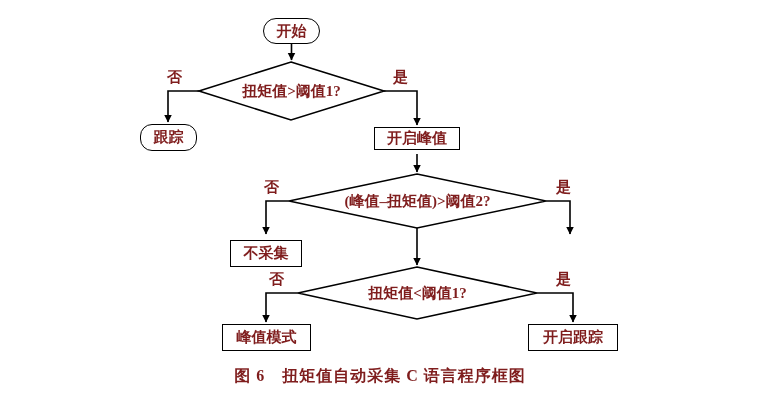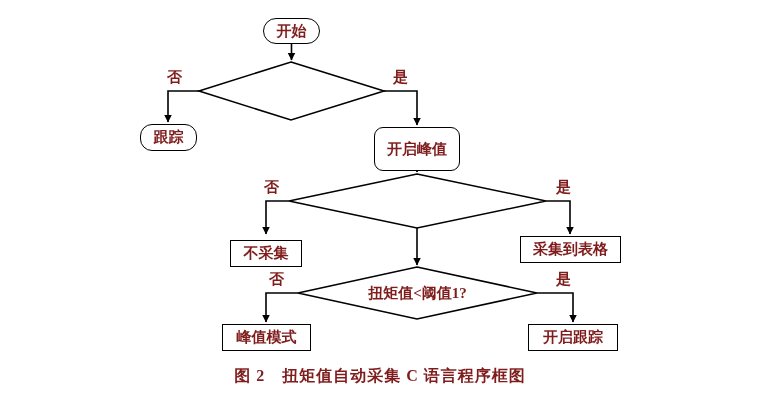--- a/index.html
+++ b/index.html
@@ -86,31 +86,32 @@
     <path d="M417 154 L417 172" fill="none" stroke="#000000" stroke-width="1.6" marker-end="url(#arrow)"></path>
     <path d="M289 201 L266 201 L266 234" fill="none" stroke="#000000" stroke-width="1.6" marker-end="url(#arrow)"></path>
     <path d="M546 201 L570 201 L570 234" fill="none" stroke="#000000" stroke-width="1.6" marker-end="url(#arrow)"></path>
     <path d="M417 228 L417 265" fill="none" stroke="#000000" stroke-width="1.6" marker-end="url(#arrow)"></path>
     <path d="M298 293 L266 293 L266 322" fill="none" stroke="#000000" stroke-width="1.6" marker-end="url(#arrow)"></path>
     <path d="M537 293 L573 293 L573 322" fill="none" stroke="#000000" stroke-width="1.6" marker-end="url(#arrow)"></path>
   </svg>
 
   <div class="node terminal" style="left:263px; top:18px; width:57px; height:26px;">开始</div>
 
+  <div class="dlabel" style="left:199px; top:62px; width:185px; height:58px;">扭矩值&gt;阈值1?</div>
+  <div class="dlabel" style="left:289px; top:174px; width:257px; height:54px;">(峰值–扭矩值)&gt;阈值2?</div>
   <div class="dlabel" style="left:298px; top:267px; width:239px; height:52px;">扭矩值&lt;阈值1?</div>
 
   <div class="node" style="left:140px; top:124px; width:57px; height:27px;border-radius:12px;">跟踪</div>
-  <div class="node" style="left:374px; top:127px; width:86px; height:44px;border-radius:9px;">开启峰值</div>
+  <div class="node" style="left:374px; top:127px; width:86px; height:23px;">开启峰值</div>
   <div class="node" style="left:230px; top:240px; width:72px; height:27px;">不采集</div>
-  <div class="node" style="left:520px; top:236px; width:101px; height:27px;">采集到表格</div>
   <div class="node" style="left:222px; top:324px; width:89px; height:27px;">峰值模式</div>
   <div class="node" style="left:528px; top:324px; width:90px; height:27px;">开启跟踪</div>
 
   <div class="branch" style="left:167px; top:70px;">否</div>
   <div class="branch" style="left:393px; top:70px;">是</div>
   <div class="branch" style="left:264px; top:180px;">否</div>
   <div class="branch" style="left:556px; top:180px;">是</div>
   <div class="branch" style="left:269px; top:272px;">否</div>
   <div class="branch" style="left:556px; top:272px;">是</div>
 
-  <div class="caption">图 2　扭矩值自动采集 C 语言程序框图</div>
+  <div class="caption">图 6　扭矩值自动采集 C 语言程序框图</div>
 
 </div>
 
 </body></html>

